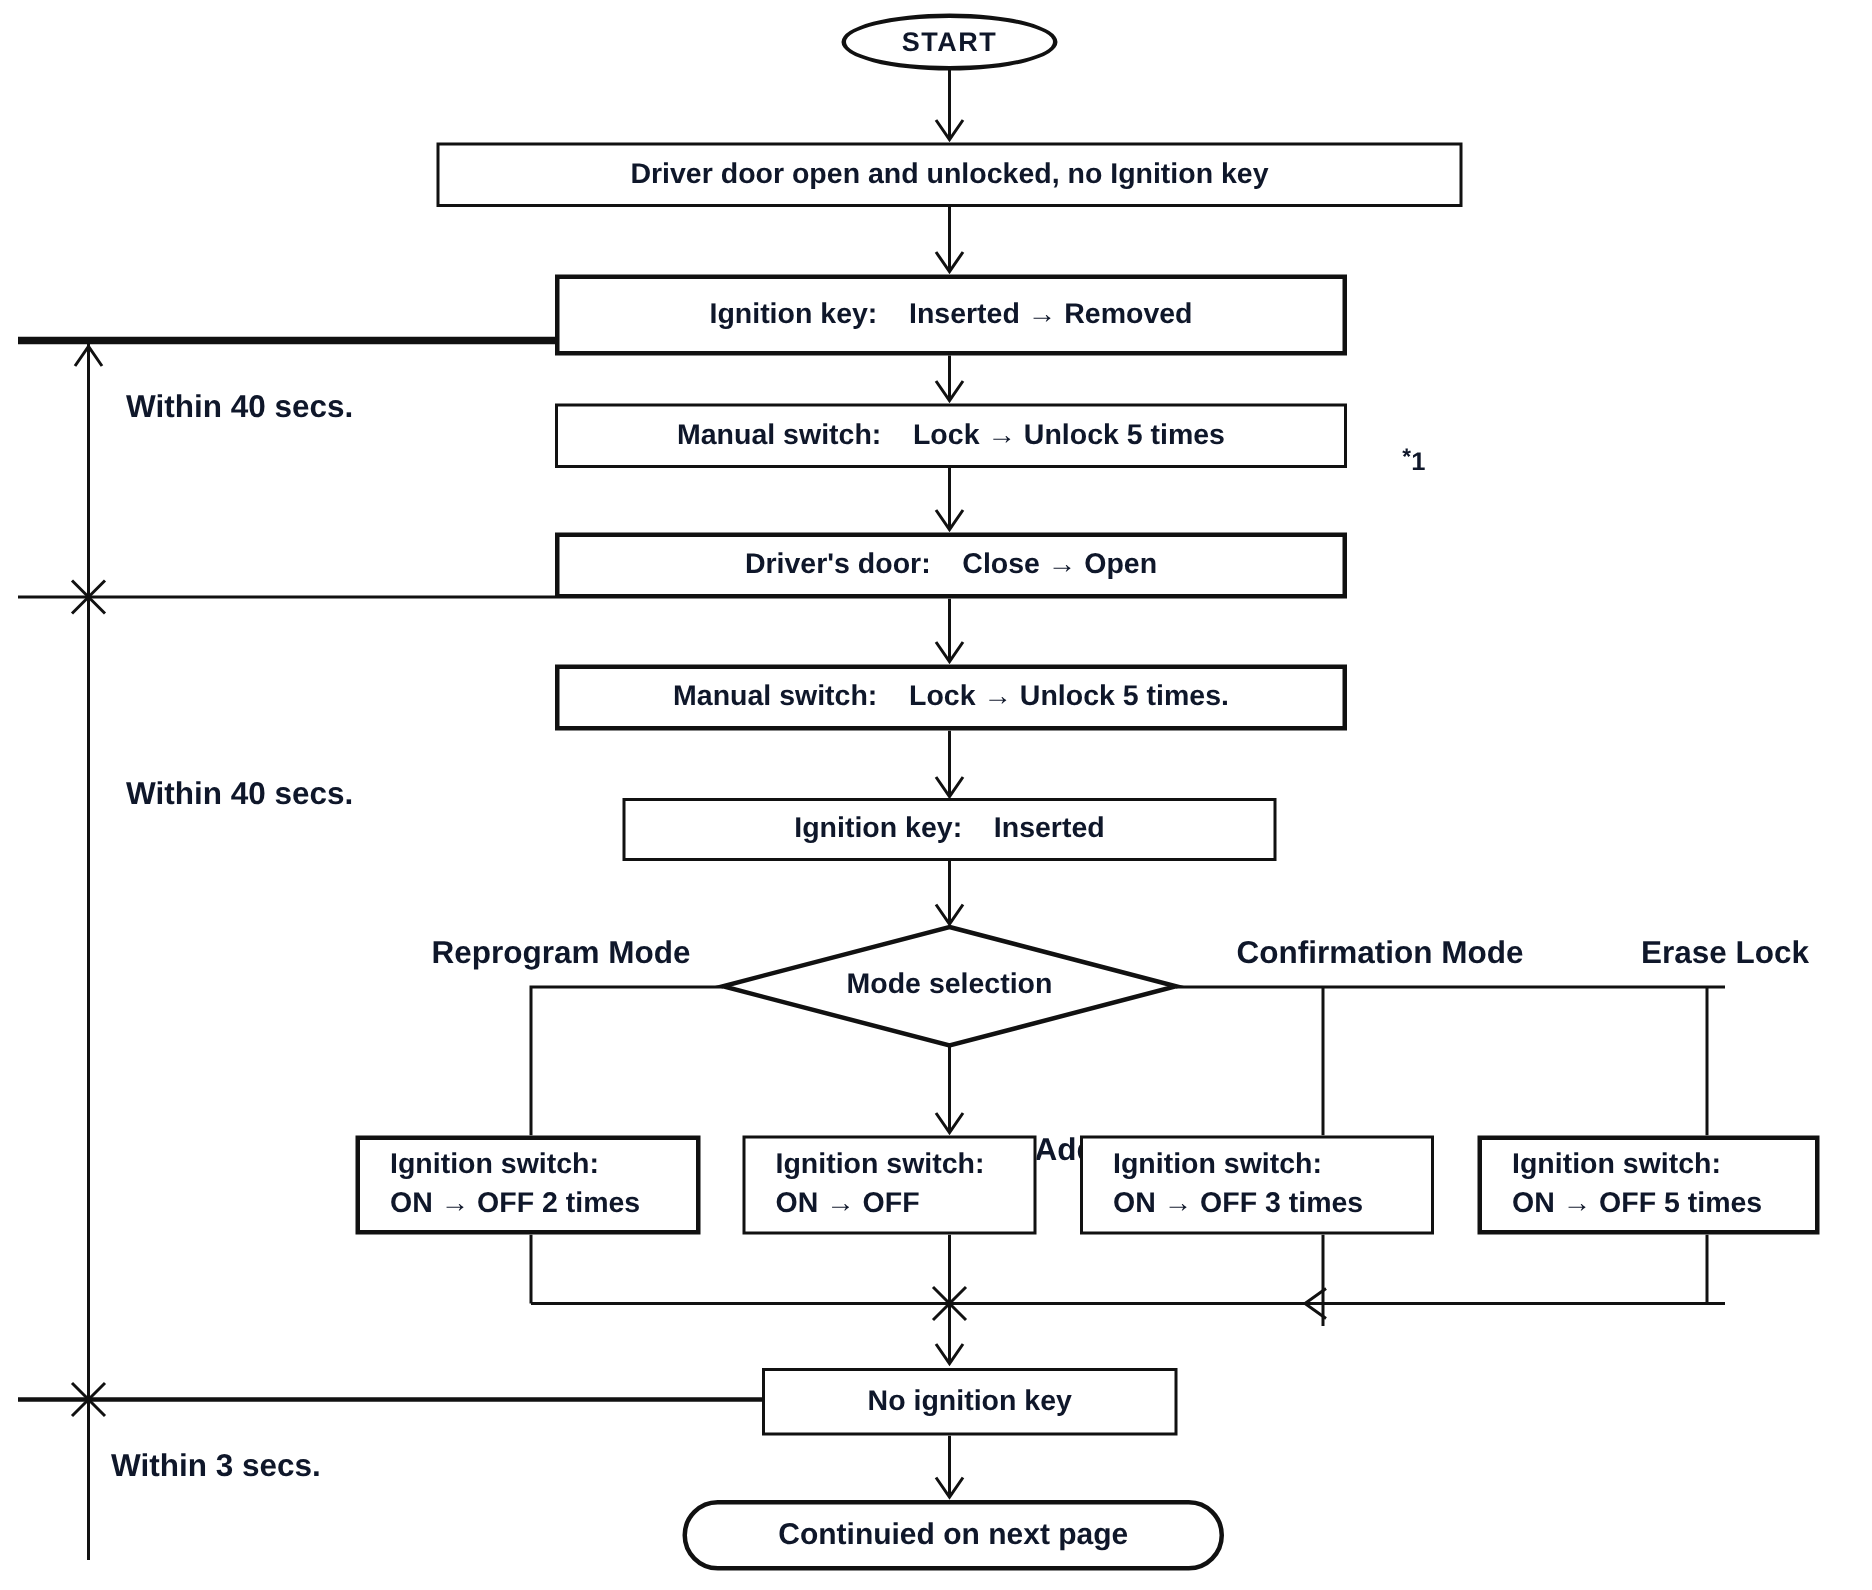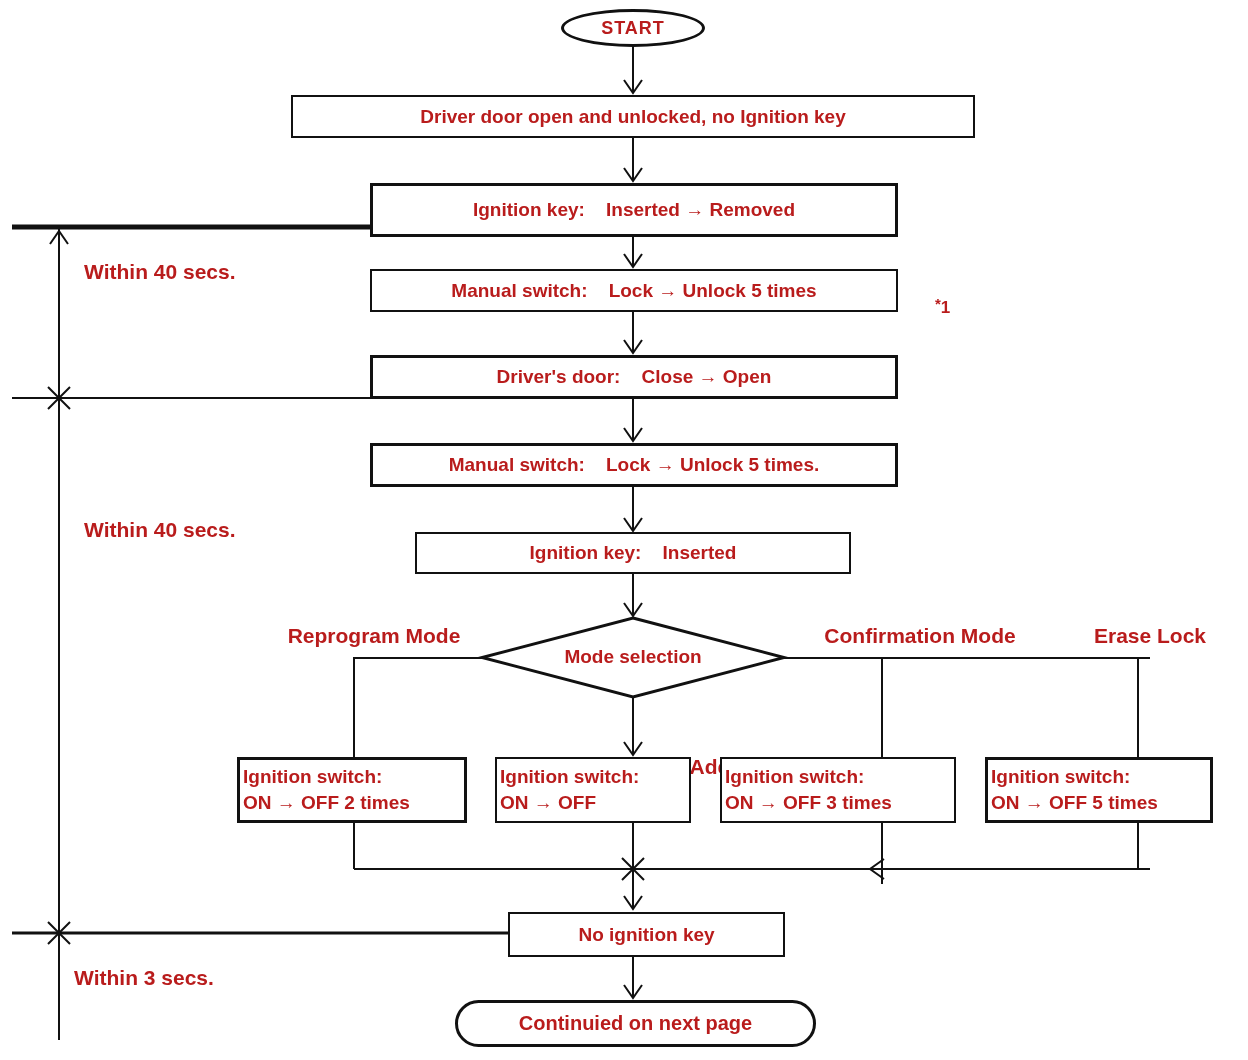--- a/index.html
+++ b/index.html
@@ -1,31 +1,31 @@
 <!DOCTYPE html>
 <html><head>
 <meta charset="utf-8">
 <style>
   html,body{margin:0;padding:0;background:#ffffff;}
   #stage{
     position:relative;width:1248px;height:1060px;background:#ffffff;overflow:hidden;
-    font-family:"Liberation Sans",sans-serif;color:#b91c1c;
+    font-family:"Liberation Sans",sans-serif;color:#0f172a;
   }
   svg#connectors{position:absolute;left:0;top:0;}
   .box{
     position:absolute;box-sizing:border-box;border:2px solid #111;background:#fff;
     display:flex;align-items:center;justify-content:center;
     font-weight:bold;font-size:19px;white-space:pre;line-height:1.15;
   }
   .box.thick{border-width:3px;}
   .terminator{border-radius:50%;font-size:18px;letter-spacing:1px;}
   .stadium{border-radius:24px;border-width:3px;font-size:20px;}
   .modebox{
     flex-direction:column;align-items:flex-start;justify-content:center;
-    padding-left:3px;line-height:26px;
+    padding-left:20px;line-height:26px;
   }
   .label{
     position:absolute;font-weight:bold;font-size:21px;white-space:pre;line-height:24px;
   }
   .label.center{text-align:center;}
   .diamond-label{
     position:absolute;font-weight:bold;font-size:19px;text-align:center;line-height:24px;
   }
   .footnote{position:absolute;font-weight:bold;font-size:17px;white-space:pre;}
   .fn-star{position:relative;top:-4px;font-size:15px;}

